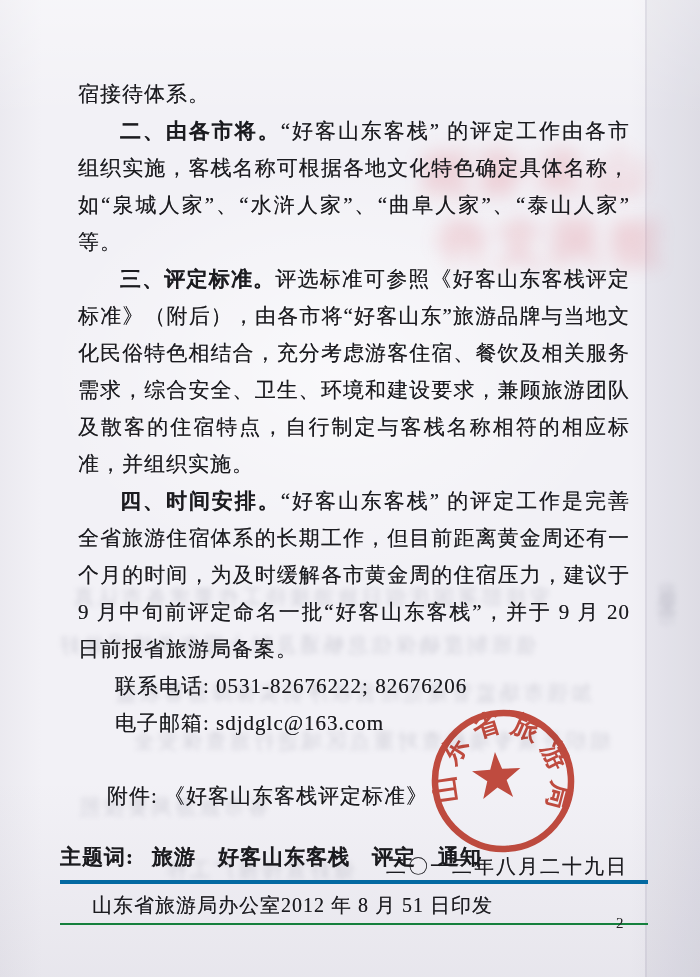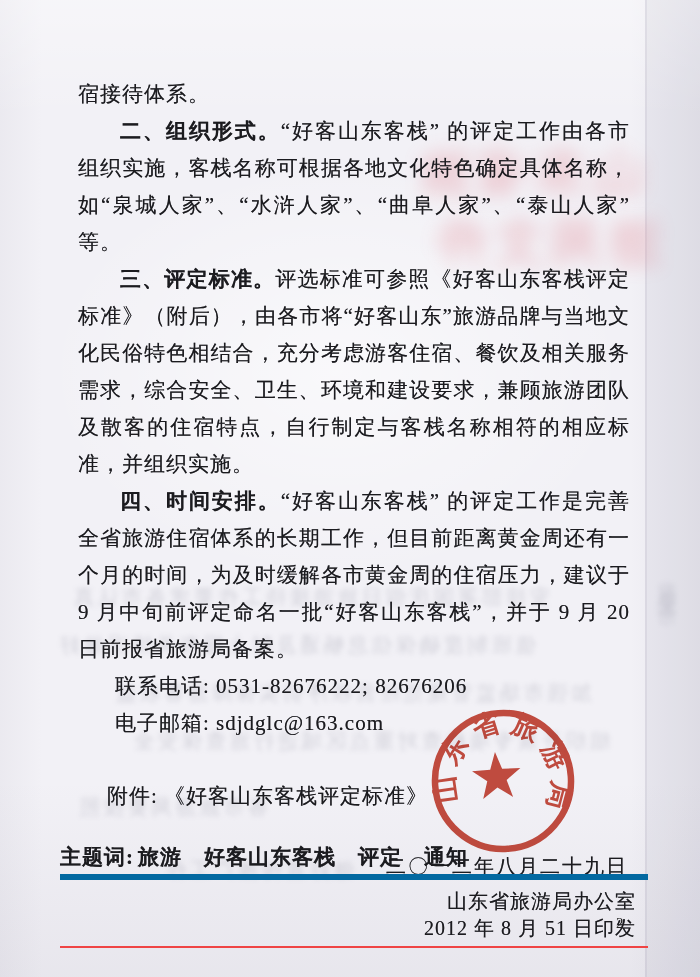--- a/index.html
+++ b/index.html
@@ -38,26 +38,26 @@
     text-shadow:0 0 .5px rgba(20,20,25,.6);}
   .attachment{margin-top:36px;font-size:21px;line-height:37px;letter-spacing:1px;padding-left:29px;
     text-shadow:0 0 .5px rgba(20,20,25,.6);}
   .doc-date{margin-top:36px;font-size:20px;line-height:30px;letter-spacing:2px;
     text-align:right;padding-right:2px;text-shadow:0 0 .5px rgba(20,20,25,.6);}
 
   .seal{position:absolute;left:421px;top:699px;width:164px;height:164px;z-index:3;
     mix-blend-mode:multiply;opacity:.9;transform:rotate(-4deg);}
 
   .footer{position:absolute;left:60px;top:843px;width:588px;z-index:2;}
-  .subject-row{display:flex;align-items:flex-end;gap:4px;padding-bottom:3px;
-    border-bottom:6px solid #0369a1;font-size:21px;font-weight:700;letter-spacing:1px;
+  .subject-row{display:flex;align-items:flex-end;gap:18px;padding-bottom:9px;
+    border-bottom:4px solid #0369a1;font-size:21px;font-weight:700;letter-spacing:1px;
     text-shadow:0 0 .5px rgba(20,20,25,.6);}
-  .issuer-row{display:flex;justify-content:space-between;align-items:flex-end;
-    padding:8px 12px 4px 32px;border-bottom:2px solid #ef4444;font-size:20px;letter-spacing:1px;
-    text-shadow:0 0 .5px rgba(20,20,25,.6);flex-direction:column;}
+  .issuer-row{display:flex;align-items:flex-end;
+    padding:8px 12px 4px 32px;border-bottom:2px solid #15803d;font-size:20px;letter-spacing:1px;
+    text-shadow:0 0 .5px rgba(20,20,25,.6);}
   .page-num{position:absolute;left:616px;top:915px;font-size:15px;color:#222;z-index:2;}
 </style>
 </head>
 <body>
 
 <div class="paper-shade"></div>
 <div class="crease crease-line"></div>
 <div class="crease crease-band"></div>
 
 <div class="ghost-pink" style="left:412px;top:138px;">山东省旅</div>
@@ -67,21 +67,21 @@
 <div class="ghost" style="left:112px;top:679px;">加强市场监管规范经营秩序切实保障游客权益</div>
 <div class="ghost" style="left:130px;top:727px;">组织开展专项检查对重点区域进行巡查保安全</div>
 <div class="ghost" style="left:76px;top:793px;">各市旅游局要按照</div>
 <div class="ghost" style="left:162px;top:856px;">做好宣传推广工作</div>
 <div class="ghost-v" style="left:652px;top:566px;">发以要本市</div>
 
 <div class="doc">
 
   <div class="para"><span class="lead"></span><span>宿接待体系。</span></div>
 
-  <div class="para indent"><span class="lead">二、组织形式。</span><span>“好客山东客栈” 的评定工作由各市组织实施，客栈名称可根据各地文化特色确定具体名称，如“泉城人家”、“水浒人家”、“曲阜人家”、“泰山人家” 等。</span></div>
+  <div class="para indent"><span class="lead">二、由各市将。</span><span>“好客山东客栈” 的评定工作由各市组织实施，客栈名称可根据各地文化特色确定具体名称，如“泉城人家”、“水浒人家”、“曲阜人家”、“泰山人家” 等。</span></div>
 
   <div class="para indent"><span class="lead">三、评定标准。</span><span>评选标准可参照《好客山东客栈评定标准》（附后），由各市将“好客山东”旅游品牌与当地文化民俗特色相结合，充分考虑游客住宿、餐饮及相关服务需求，综合安全、卫生、环境和建设要求，兼顾旅游团队及散客的住宿特点，自行制定与客栈名称相符的相应标准，并组织实施。</span></div>
 
   <div class="para indent"><span class="lead">四、时间安排。</span><span>“好客山东客栈” 的评定工作是完善全省旅游住宿体系的长期工作，但目前距离黄金周还有一个月的时间，为及时缓解各市黄金周的住宿压力，建议于 9 月中旬前评定命名一批“好客山东客栈”，并于 9 月 20 日前报省旅游局备案。</span></div>
 
   <div class="contacts">
     <div class="contact-line">联系电话: 0531-82676222; 82676206</div>
     <div class="contact-line">电子邮箱: sdjdglc@163.com</div>
   </div>
 

